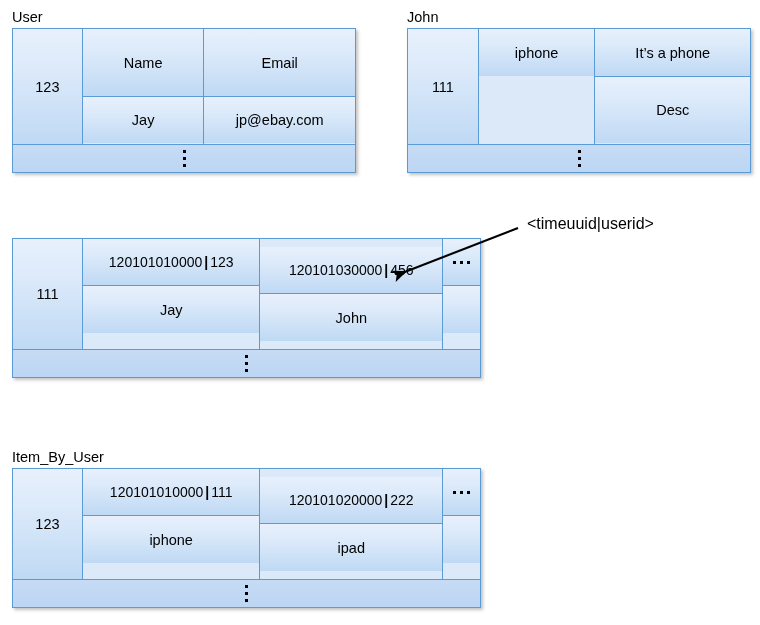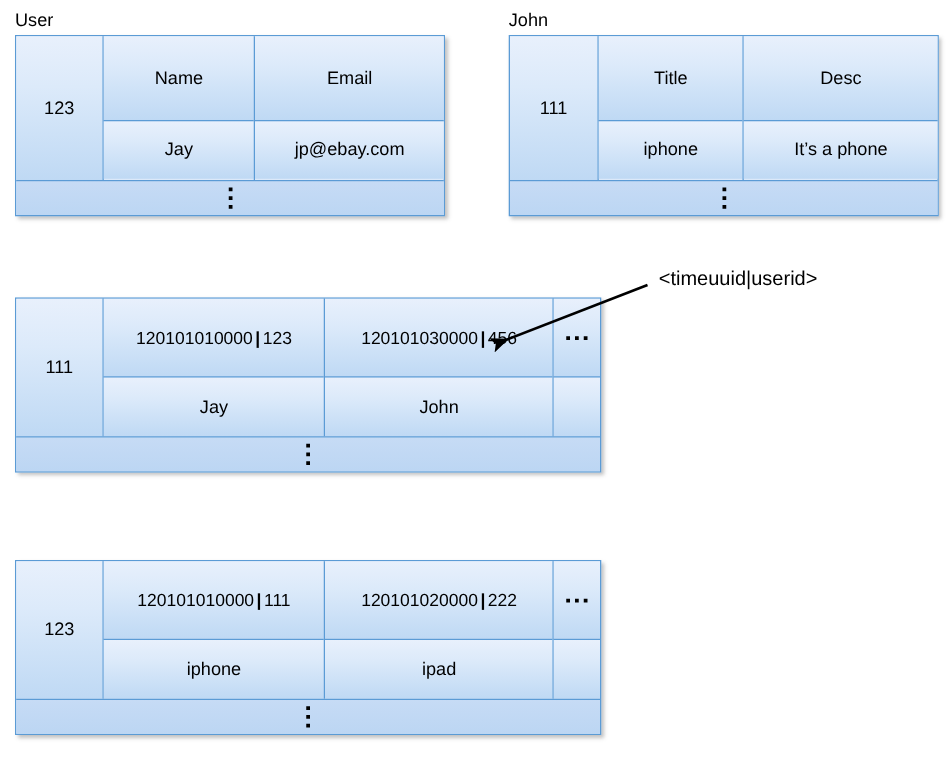--- a/index.html
+++ b/index.html
@@ -110,21 +110,21 @@
   #item-table .cell-hdr { height: 67px; }
   #item-table .cell-val { height: 47px; }
   #item-table .footer-row { height: 28px; }
 
   
   .wide .grid { width: 469px; height: 140px; }
   .wide .key-cell { width: 70px; height: 110px; }
   .wide .col-a { width: 177px; }
   .wide .col-b { width: 182px; justify-content: center; }
   .wide .col-more { width: 37px; }
-  .wide .cell-hdr { height: 62px; }
+  .wide .cell-hdr { height: 46px; }
   .wide .cell-val { height: 48px; }
   .wide .footer-row { height: 28px; }
   .wide .cell-hdr.ts { font-size: 14px; }
 
   #ubi-table { left: 12px; top: 238px; }
   #ibu-table { left: 12px; top: 448px; }
 
   .ts-sep { font-weight: bold; padding: 0 2px; }
 
   
@@ -172,26 +172,25 @@
     </div>
   </div>
 </div>
 
 <div class="table-block" id="item-table">
   <div class="table-label">John</div>
   <div class="grid">
     <div class="grid-body">
       <div class="cell key-cell">111</div>
       <div class="col-stack col-title">
-        <div class="cell cell-hdr">Title</div>
         <div class="cell cell-val">iphone</div>
       </div>
       <div class="col-stack col-desc">
+        <div class="cell cell-val">It’s a phone</div>
         <div class="cell cell-hdr">Desc</div>
-        <div class="cell cell-val">It’s a phone</div>
       </div>
     </div>
     <div class="footer-row">
       <span class="vdots">
           <span></span>
           <span></span>
           <span></span>
         </span>
     </div>
   </div>
@@ -232,20 +231,21 @@
       <span class="vdots">
           <span></span>
           <span></span>
           <span></span>
         </span>
     </div>
   </div>
 </div>
 
 <div class="table-block wide" id="ibu-table">
+  <div class="table-label">Item_By_User</div>
   <div class="grid">
     <div class="grid-body">
       <div class="cell key-cell">123</div>
       <div class="col-stack col-a">
         <div class="cell cell-hdr ts">
           <span>120101010000</span>
           <span class="ts-sep">|</span>
           <span>111</span>
         </div>
         <div class="cell cell-val">iphone</div>

